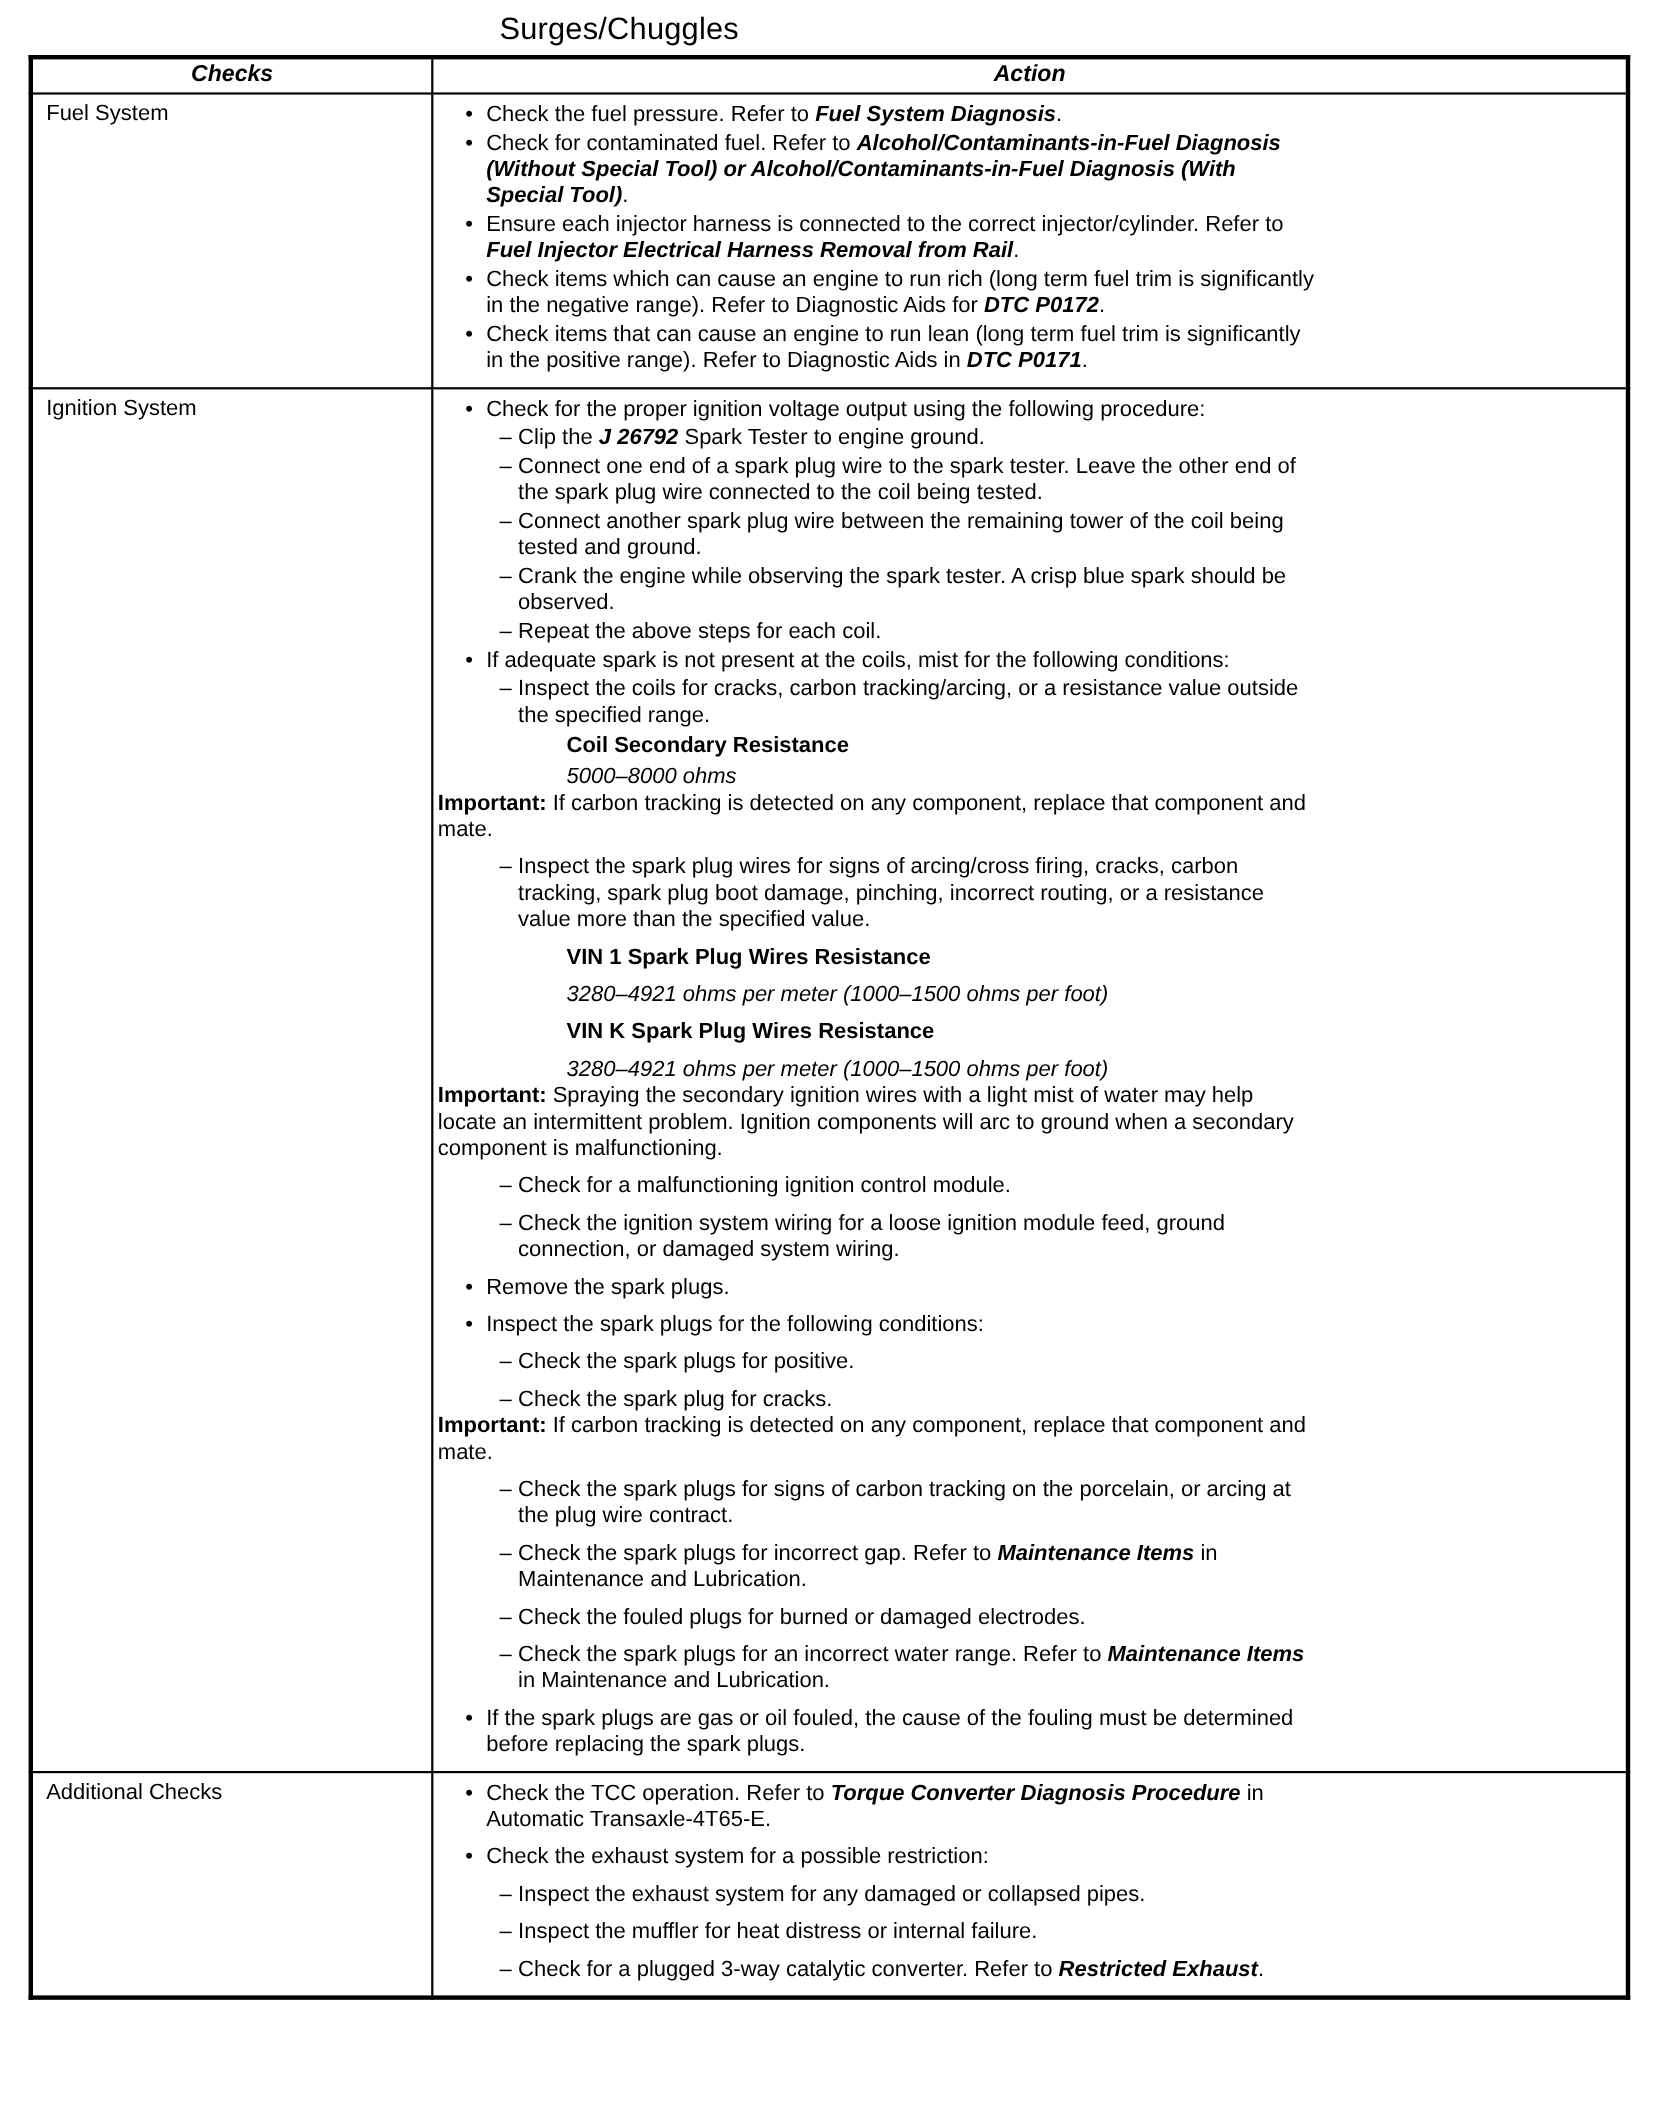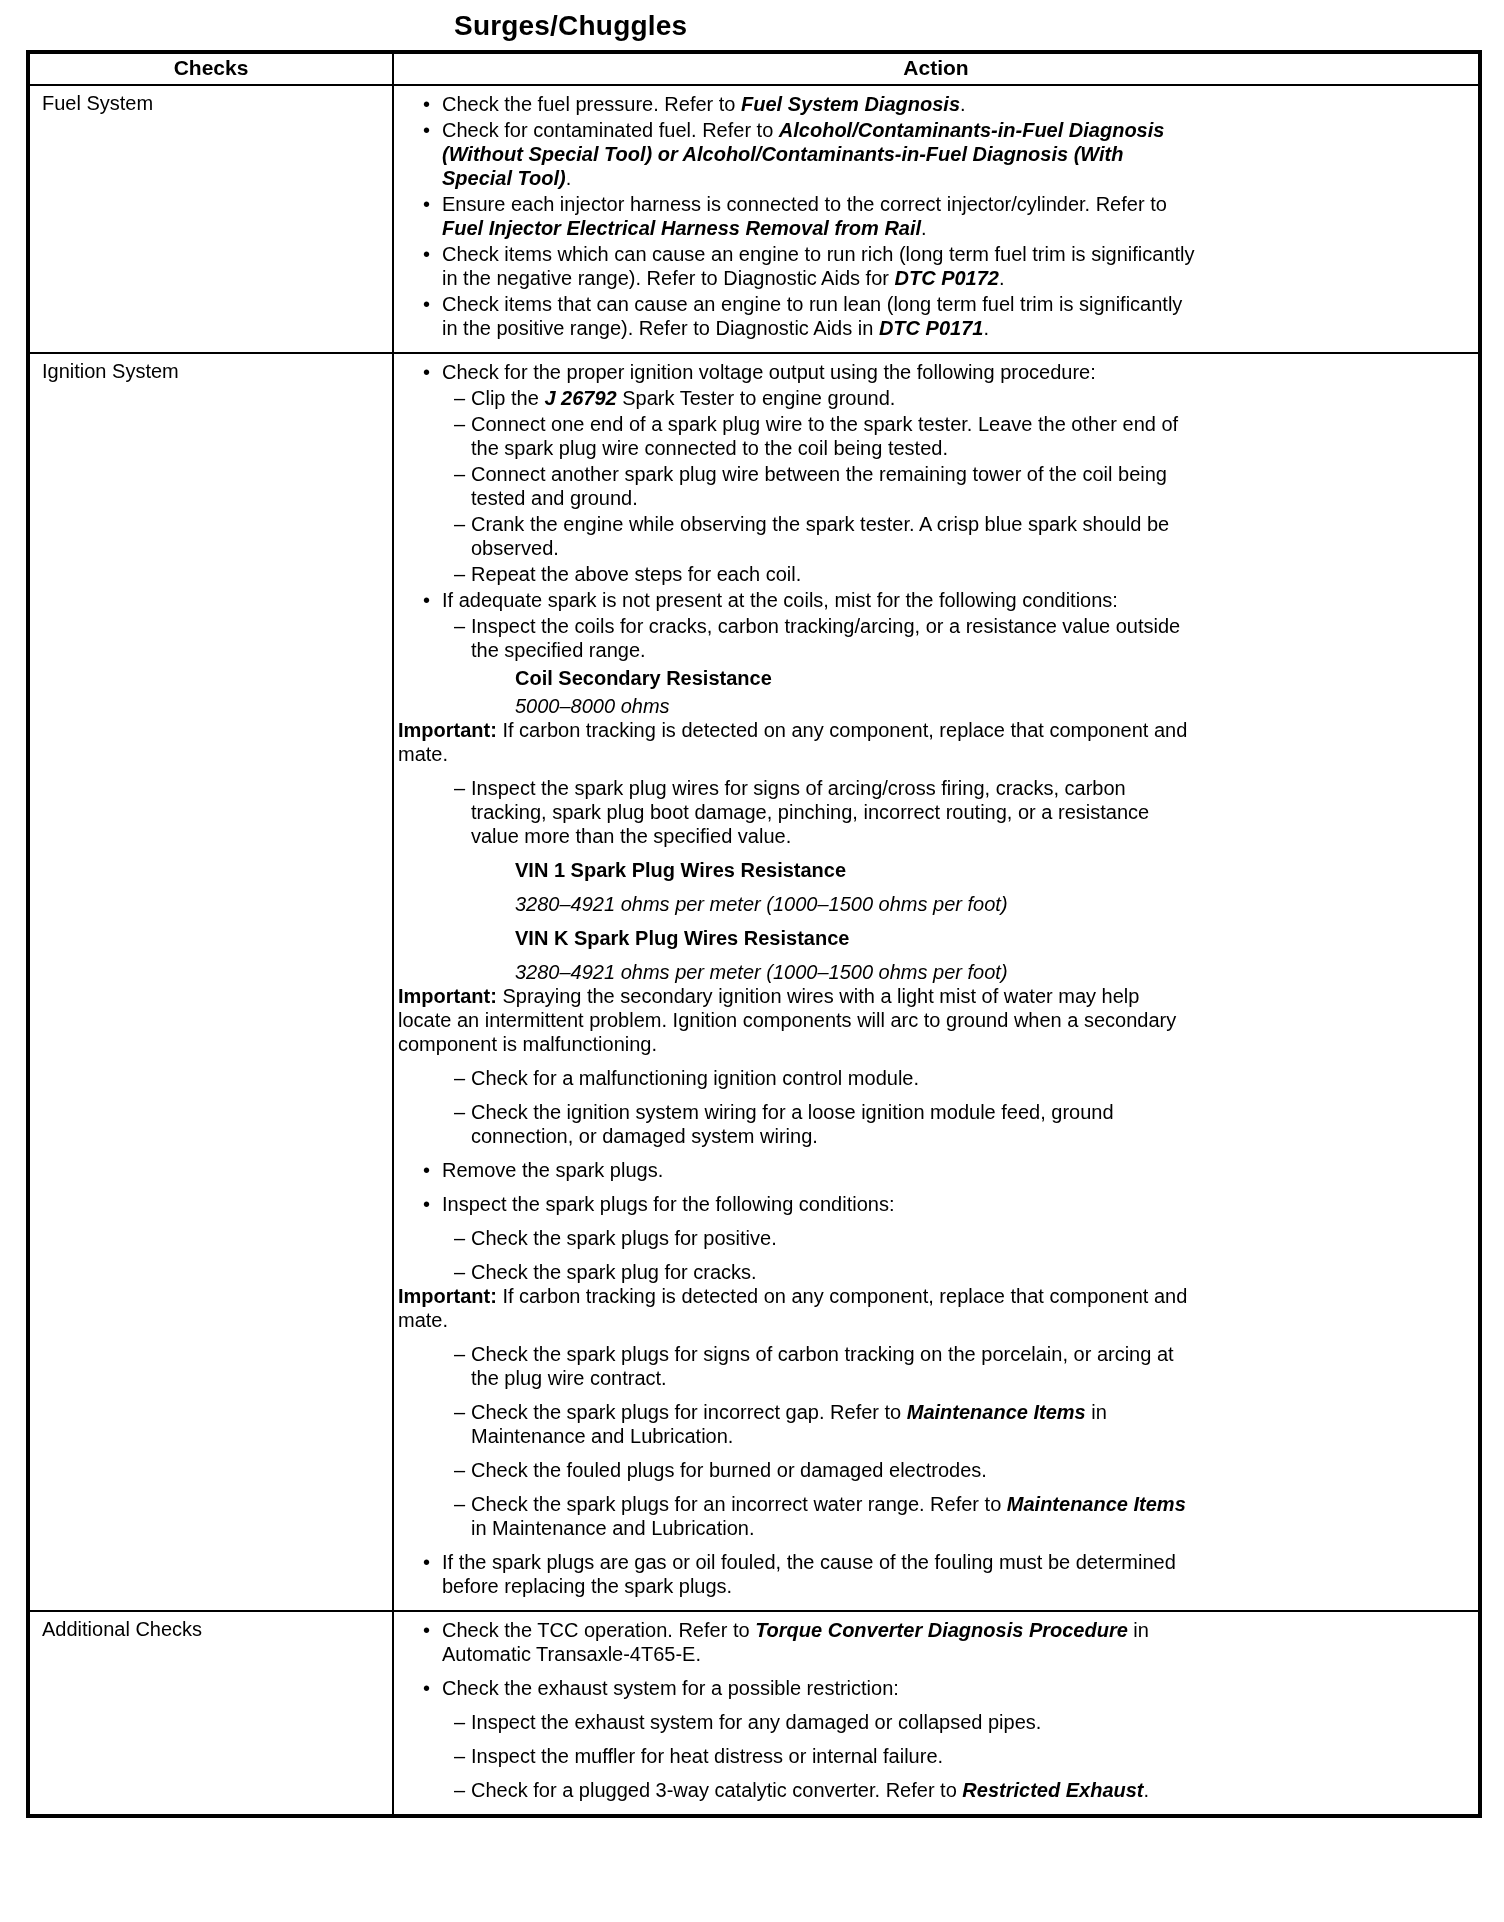--- a/index.html
+++ b/index.html
@@ -7,36 +7,37 @@
   body {
     width: 1504px;
     min-height: 1922px;
     background: #ffffff;
     color: #000000;
     font-family: "Liberation Sans", sans-serif;
   }
   .page { padding: 8px 22px 0 26px; }
   .title {
     font-size: 28px;
-    font-weight: bold;
+    font-weight: normal;
     margin: 2px 0 8px 0;
     padding-left: 428px;
     letter-spacing: 0.2px;
   }
   table.doc-table {
     width: 100%;
     border-collapse: collapse;
     border: 4px solid #000;
     table-layout: fixed;
   }
   .doc-table th, .doc-table td { border: 2px solid #000; }
   .doc-table th {
     font-size: 21px;
     font-weight: bold;
     padding: 2px 0 4px 0;
+    font-style: italic;
   }
   .th-checks { width: 365px; }
   .check-cell {
     vertical-align: top;
     font-size: 20px;
     line-height: 24px;
     padding: 5px 8px 5px 12px;
   }
   .action-cell {
     vertical-align: top;

